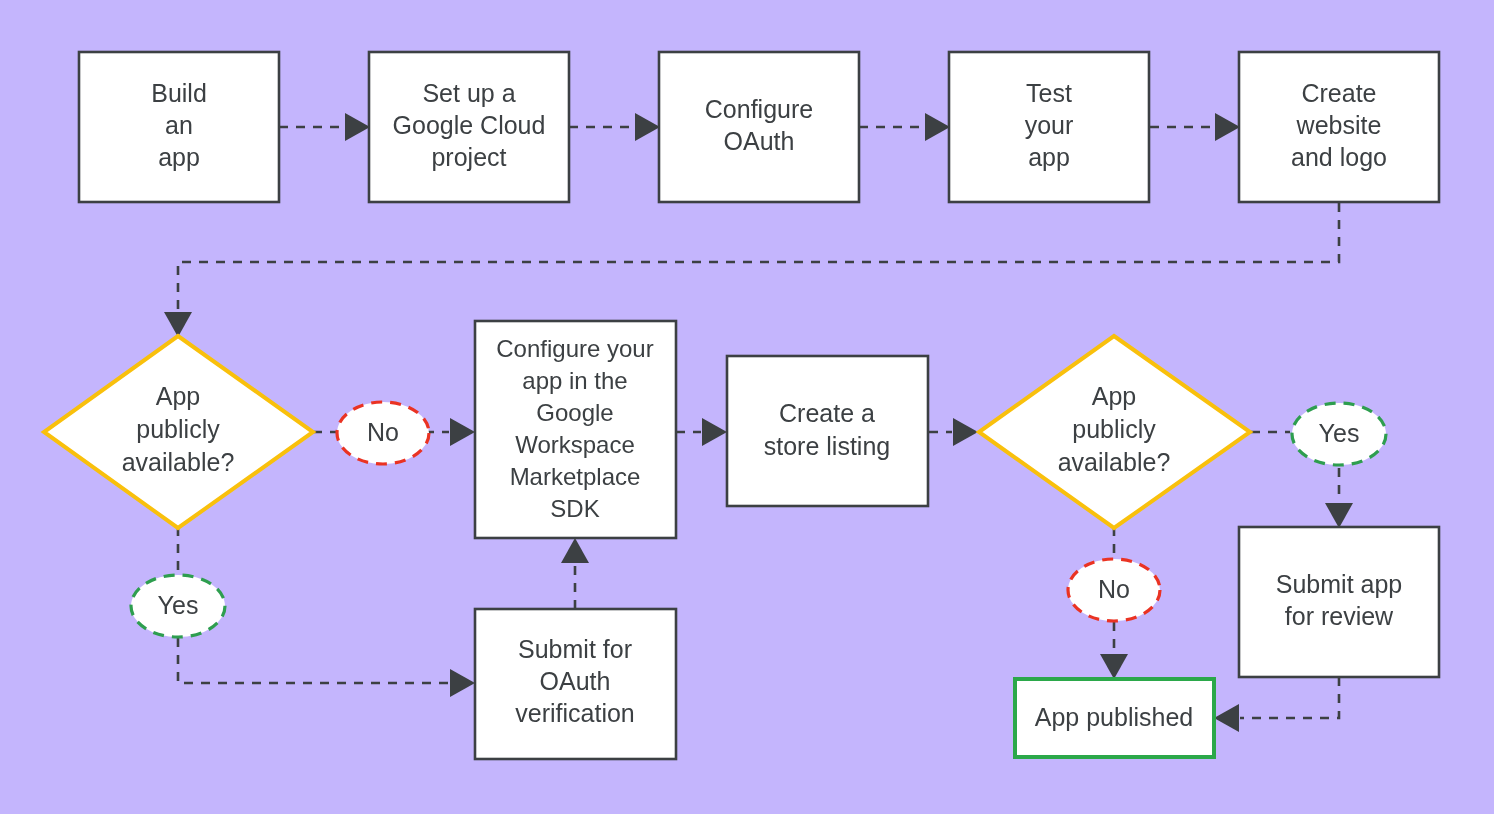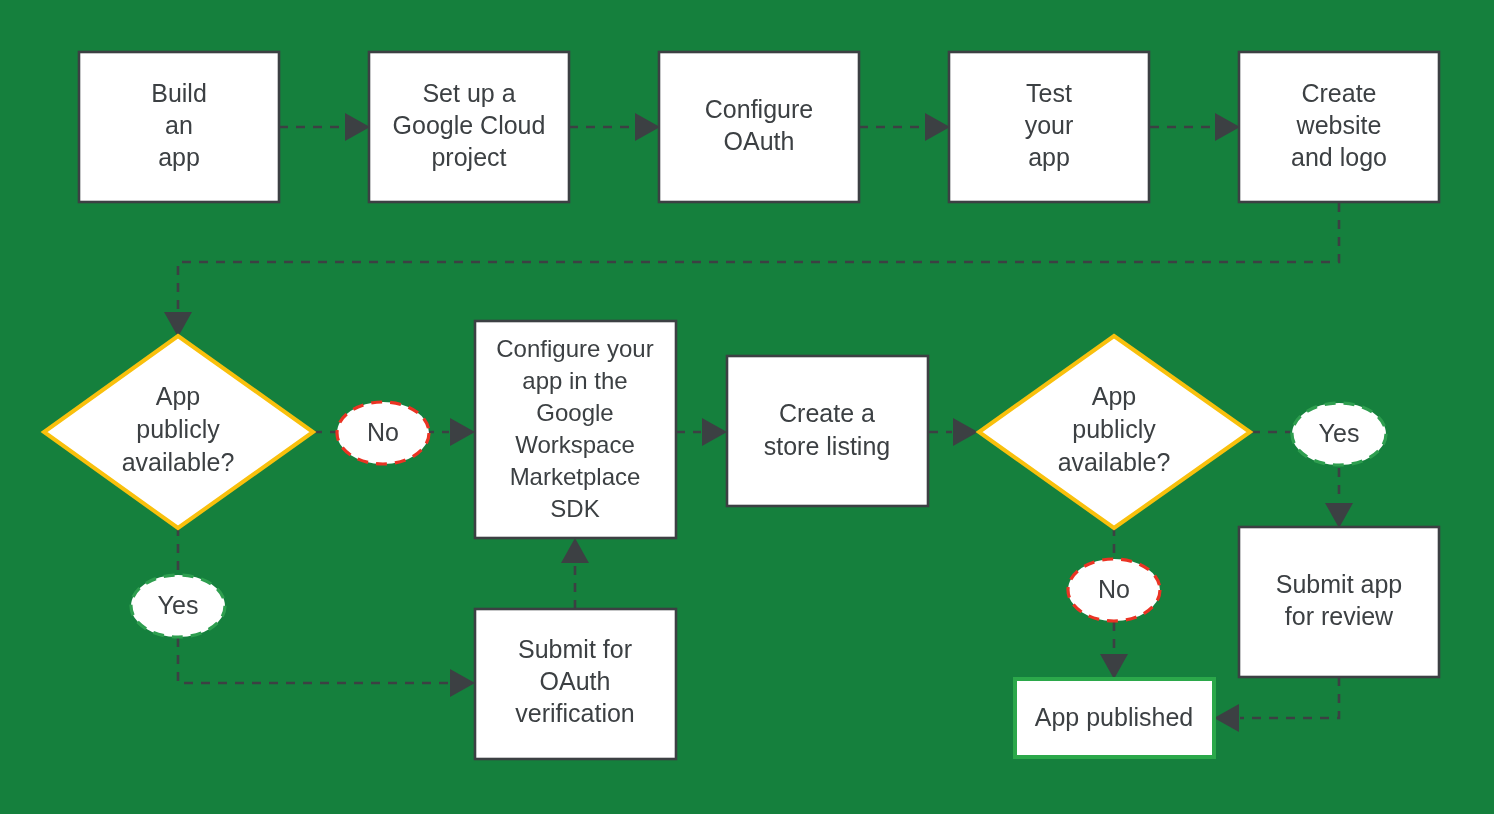--- a/index.html
+++ b/index.html
@@ -10,21 +10,21 @@
   body {
     width: 1494px;
     height: 814px;
     font-family: "Liberation Sans", sans-serif;
     overflow: hidden;
   }
   #flow-root {
     position: relative;
     width: 1494px;
     height: 814px;
-    background: #15803d;
+    background: #c4b5fd;
   }
   svg#flow-svg {
     position: absolute;
     top: 0;
     left: 0;
     width: 1494px;
     height: 814px;
     display: block;
   }
   .node-rect {

